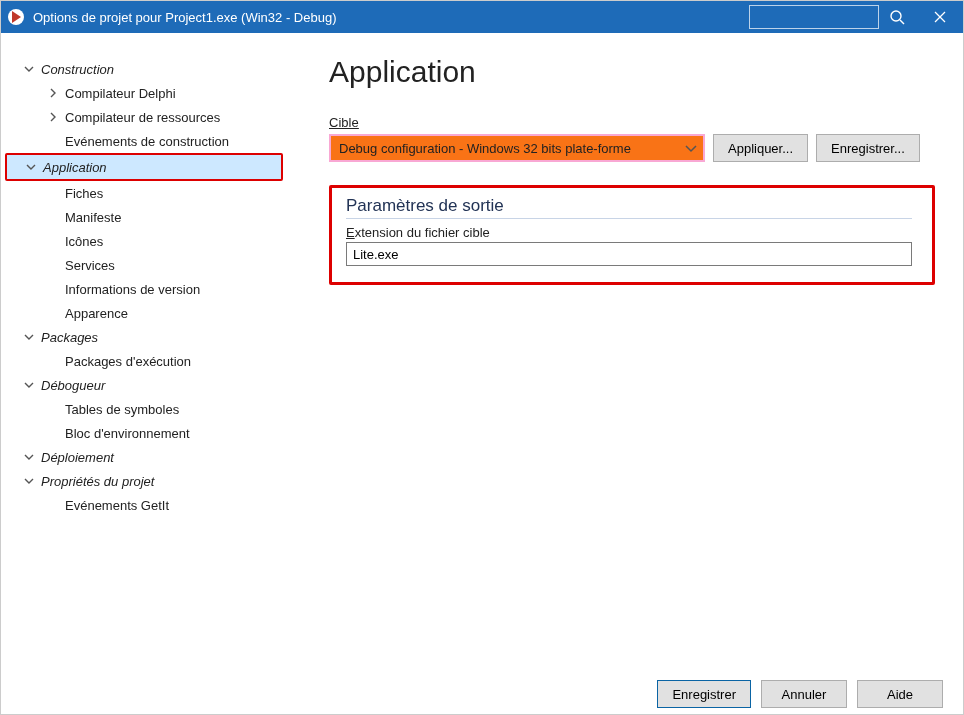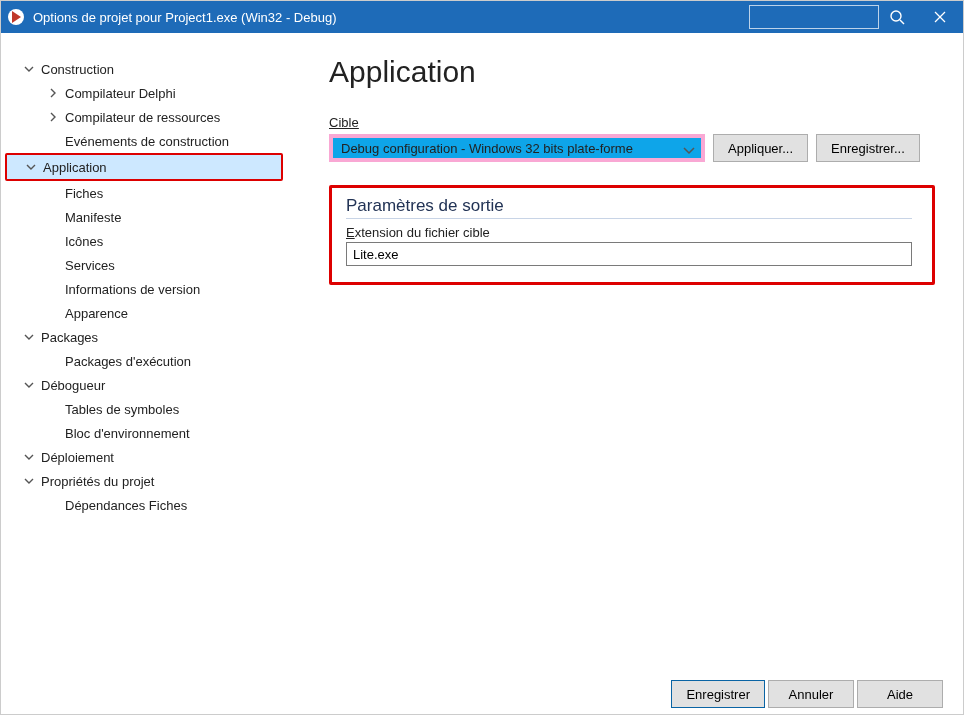--- a/index.html
+++ b/index.html
@@ -13,40 +13,40 @@
   .titlebar .search-box { width: 130px; height: 24px; background: transparent; border: 1px solid rgba(255,255,255,0.7); margin-right: 4px; }
   .titlebar .search-icon { width: 28px; height: 24px; display:flex; align-items:center; justify-content:center; }
   .titlebar .close-btn { width: 46px; height: 32px; display:flex; align-items:center; justify-content:center; color:#fff; font-size:16px; margin-left: 6px;}
 
   .body-area { display:flex; height: 640px; }
   
   .sidebar { width: 300px; padding: 24px 0 0 0; overflow:auto; }
   .tree-row { display:flex; align-items:center; height:24px; padding-left: 20px; cursor:default; white-space:nowrap;}
   .tree-row .chev { width:16px; display:inline-flex; justify-content:center; align-items:center; color:#555;}
   .tree-row .lbl { padding-left:4px; }
-  .tree-row.level1 { padding-left: 20px; }
+  .tree-row.level1 { padding-left: 20px; font-style: italic; }
   .tree-row.level2 { padding-left: 44px; }
   .tree-row.selected { background: #cde8ff; }
   .highlight-box { border:2px solid #d00; border-radius:2px; }
   
   .main { flex:1; padding: 22px 28px 10px 28px; position:relative; }
   .main h1 { font-size: 30px; font-weight: 400; color:#222; margin-bottom: 26px; }
   .target-row { margin-bottom: 4px; }
   .target-row .tlabel { font-size:13px; text-decoration: underline; text-decoration-color:#222; }
   .target-controls { display:flex; gap:8px; align-items:center; margin-top:2px;}
-  .combo { flex: 0 0 376px; height:28px; border:4px solid #f9a8d4; display:flex; align-items:center; padding:0 4px 0 8px; background:#0ea5e9; font-size:13px; position:relative; overflow:hidden;}
+  .combo { flex: 0 0 376px; height:28px; border:2px solid #f9a8d4; display:flex; align-items:center; padding:0 4px 0 8px; background:#f97316; font-size:13px; position:relative; overflow:hidden;}
   .combo .arrow { position:absolute; right:4px; top:4px; }
   .btn { background:#e1e1e1; border:1px solid #adadad; height:28px; padding: 0 14px; font-size:13px; cursor:default; display:inline-flex; align-items:center; }
   
   .section-box { border:3px solid #d00; border-radius:2px; margin-top:23px; padding: 8px 20px 16px 14px; }
   .section-title { font-size:17px; color:#235; margin-bottom:2px; border-bottom:1px solid #c8d4e6; padding-bottom:2px;}
   .field-label { font-size:13px; margin-top:6px; margin-bottom:2px; display:block;}
   .text-input { width:100%; height:24px; border:1px solid #7a7a7a; padding: 2px 6px; font-size:13px; font-family:inherit;}
   
-  .footer { height:42px; border-top: 0; display:flex; justify-content:flex-end; align-items:center; padding: 0 20px; gap:3px; }
+  .footer { height:42px; border-top: 0; display:flex; justify-content:flex-end; align-items:center; padding: 0 20px; gap:10px; }
   .footer .btn { min-width: 86px; justify-content:center; }
   .footer .btn.primary { border:1px solid #0a64a4; }
 
   svg { display:block; }
 </style>
 </head>
 <body>
 
 <div class="titlebar">
   <span class="app-icon">
@@ -184,21 +184,21 @@
     <div class="tree-row level1">
       <span class="chev">
           <svg width="10" height="10" viewBox="0 0 10 10">
             <path d="M1 3 L5 7 L9 3" stroke="#555" fill="none" stroke-width="1.4"></path>
           </svg>
         </span>
       <span class="lbl">Propriétés du projet</span>
     </div>
     <div class="tree-row level2">
         <span class="chev"></span>
-        <span class="lbl">Dépendances Fiches</span>
+        <span class="lbl">Evénements GetIt</span>
       </div>
   </div>
 
   <div class="main">
     <h1>Application</h1>
 
     <div class="target-row">
       <span class="tlabel"><span style="text-decoration:underline">Cible</span></span>
     </div>
     <div class="target-controls">

